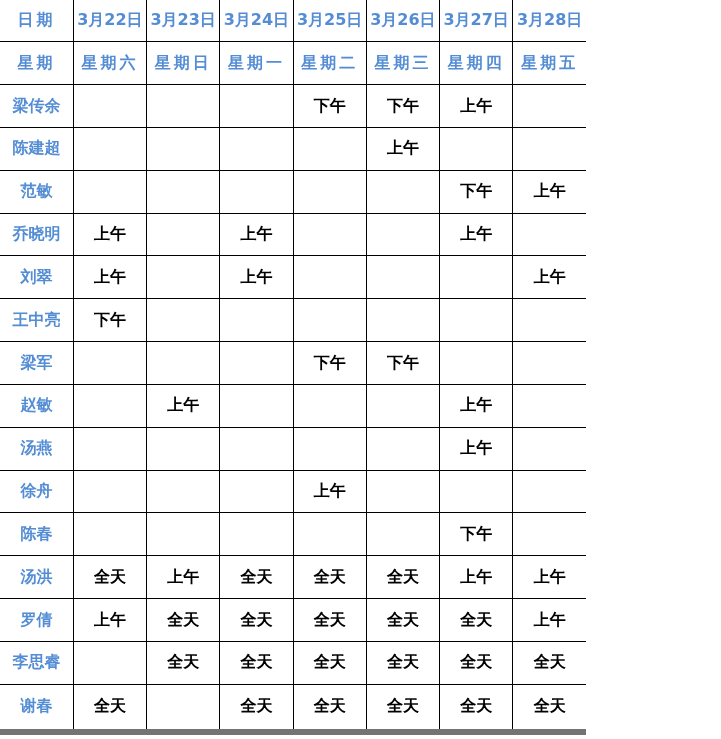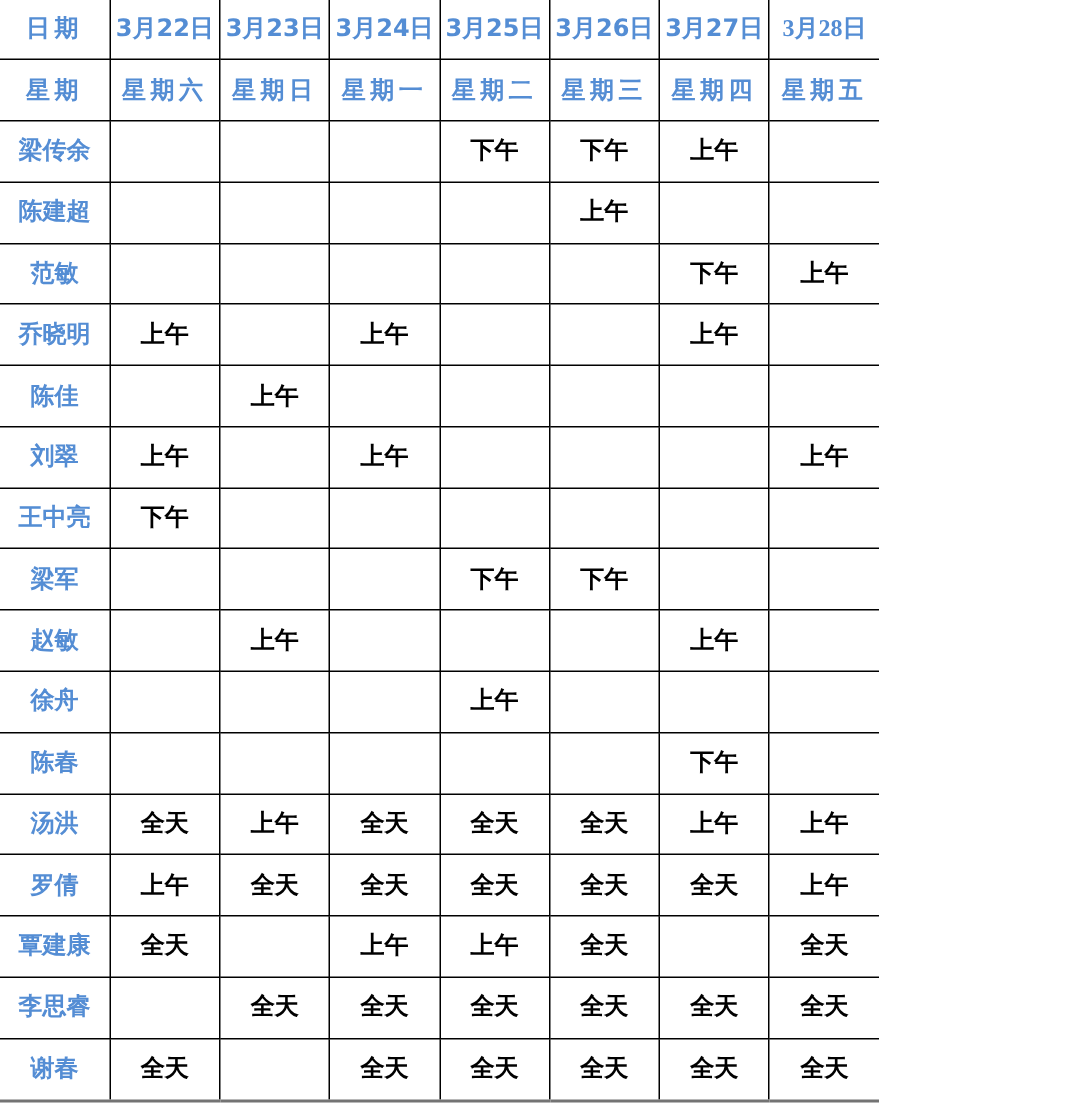--- a/index.html
+++ b/index.html
@@ -22,22 +22,22 @@
     vertical-align: middle;
     font-weight: bold;
     font-size: 16px;
     padding: 0;
     white-space: nowrap;
     overflow: hidden;
     background: #ffffff;
   }
   table.roster tr:first-child td { border-top: none; }
   table.roster td:first-child { border-left: none; }
-  table.roster td:last-child { border-right: none; font-family: Liberation Serif, serif; }
-  table.roster tr:last-child td { border-bottom: 2px solid #737373; text-align: center; }
+  table.roster td:last-child { border-right: none; }
+  table.roster tr:last-child td { border-bottom: 6px solid #737373; text-align: center; }
   td.hdr { color: #548dd4; }
   td.val { color: #000000; }
   td.spaced { letter-spacing: 3px; }
 </style>
 </head>
 <body>
 
 <table class="roster">
   <tbody id="roster-body">
       <tr>
@@ -94,30 +94,20 @@
         <td class="hdr">乔晓明</td>
         <td class="val">上午</td>
         <td class="val"></td>
         <td class="val">上午</td>
         <td class="val"></td>
         <td class="val"></td>
         <td class="val">上午</td>
         <td class="val"></td>
       </tr>
       <tr>
-        <td class="hdr">陈佳</td>
-        <td class="val"></td>
-        <td class="val">上午</td>
-        <td class="val"></td>
-        <td class="val"></td>
-        <td class="val"></td>
-        <td class="val"></td>
-        <td class="val"></td>
-      </tr>
-      <tr>
         <td class="hdr">刘翠</td>
         <td class="val">上午</td>
         <td class="val"></td>
         <td class="val">上午</td>
         <td class="val"></td>
         <td class="val"></td>
         <td class="val"></td>
         <td class="val">上午</td>
       </tr>
       <tr>
@@ -144,20 +134,30 @@
         <td class="hdr">赵敏</td>
         <td class="val"></td>
         <td class="val">上午</td>
         <td class="val"></td>
         <td class="val"></td>
         <td class="val"></td>
         <td class="val">上午</td>
         <td class="val"></td>
       </tr>
       <tr>
+        <td class="hdr">汤燕</td>
+        <td class="val"></td>
+        <td class="val"></td>
+        <td class="val"></td>
+        <td class="val"></td>
+        <td class="val"></td>
+        <td class="val">上午</td>
+        <td class="val"></td>
+      </tr>
+      <tr>
         <td class="hdr">徐舟</td>
         <td class="val"></td>
         <td class="val"></td>
         <td class="val"></td>
         <td class="val">上午</td>
         <td class="val"></td>
         <td class="val"></td>
         <td class="val"></td>
       </tr>
       <tr>
@@ -182,30 +182,20 @@
       </tr>
       <tr>
         <td class="hdr">罗倩</td>
         <td class="val">上午</td>
         <td class="val">全天</td>
         <td class="val">全天</td>
         <td class="val">全天</td>
         <td class="val">全天</td>
         <td class="val">全天</td>
         <td class="val">上午</td>
-      </tr>
-      <tr>
-        <td class="hdr">覃建康</td>
-        <td class="val">全天</td>
-        <td class="val"></td>
-        <td class="val">上午</td>
-        <td class="val">上午</td>
-        <td class="val">全天</td>
-        <td class="val"></td>
-        <td class="val">全天</td>
       </tr>
       <tr>
         <td class="hdr">李思睿</td>
         <td class="val"></td>
         <td class="val">全天</td>
         <td class="val">全天</td>
         <td class="val">全天</td>
         <td class="val">全天</td>
         <td class="val">全天</td>
         <td class="val">全天</td>

